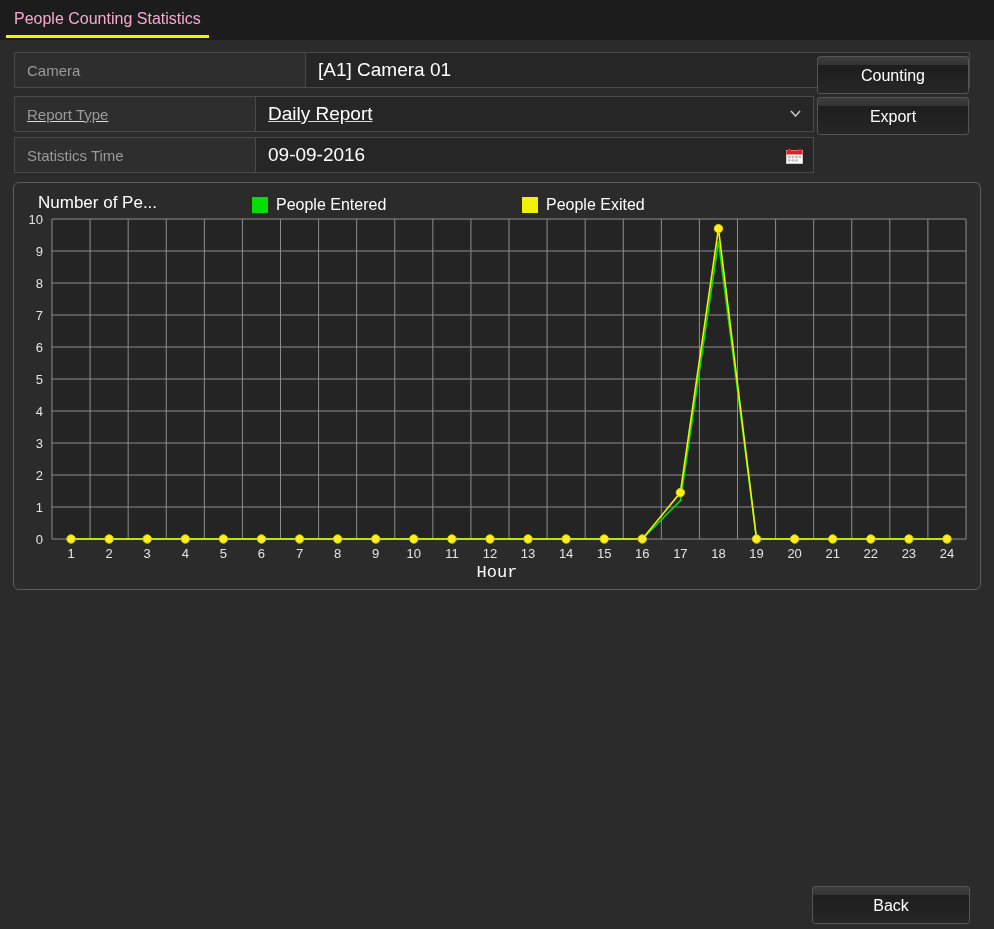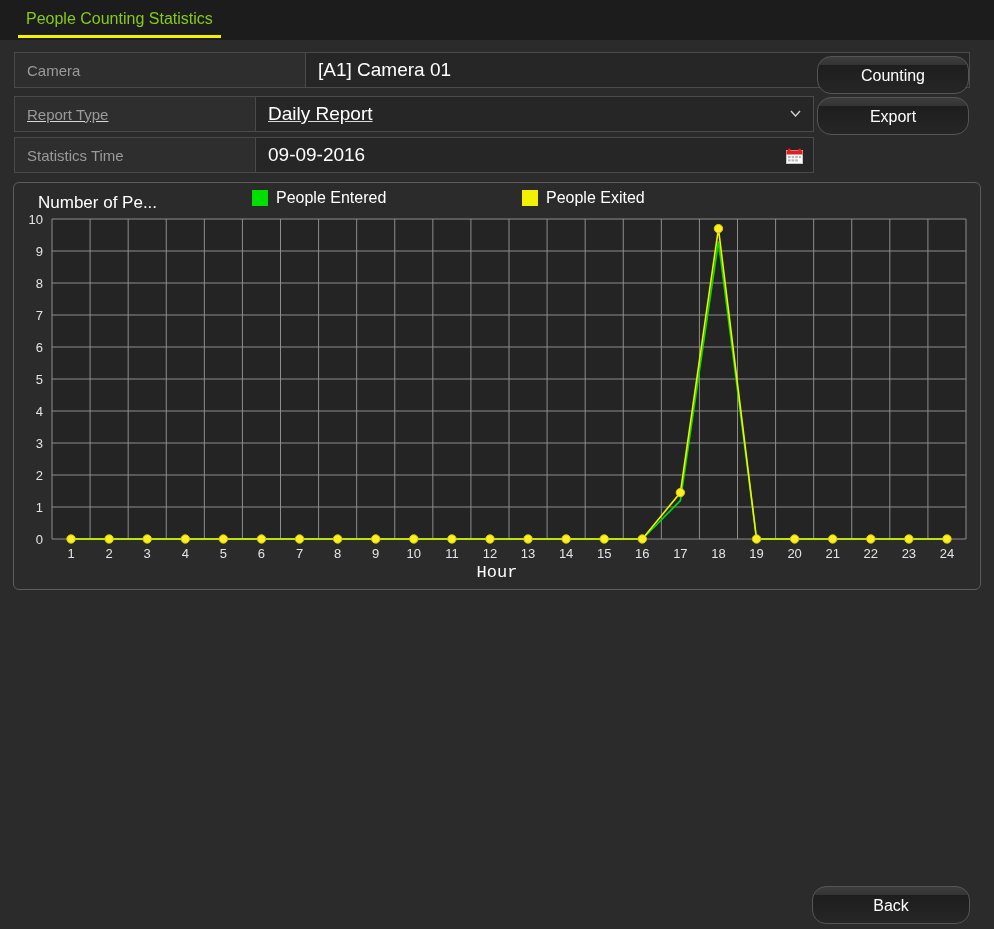--- a/index.html
+++ b/index.html
@@ -99,21 +99,21 @@
     right: 10px; top: 50%;
     margin-top: -8px;
     width: 17px; height: 16px;
   }
 
   
   .btn {
     position: absolute;
     box-sizing: border-box;
     border: 1px solid #555;
-    border-radius: 14px;
+    border-radius: 3px;
     background: linear-gradient(to bottom, #3d3d3d 0%, #343434 22%, #1e1e1e 23%, #262626 100%);
     color: #ffffff;
     font-size: 16px;
     text-align: center;
     line-height: 38px;
     cursor: default;
   }
   #btn-counting { left: 817px; top: 56px; width: 152px; height: 38px; }
   #btn-export   { left: 817px; top: 97px; width: 152px; height: 38px; }
   #btn-back     { left: 812px; top: 886px; width: 158px; height: 38px; }
@@ -130,21 +130,21 @@
   }
   #chart-title {
     position: absolute;
     left: 24px; top: 10px;
     font-size: 17px;
     color: #ffffff;
     white-space: nowrap;
   }
   .legend {
     position: absolute;
-    top: 6px;
+    top: 13px;
     display: flex;
     align-items: center;
     font-size: 16px;
     color: #ffffff;
     white-space: nowrap;
   }
   .legend .swatch {
     width: 16px; height: 16px;
     margin-right: 8px;
     display: inline-block;
@@ -166,21 +166,21 @@
     text-align: center;
     font-size: 17px;
     color: #ffffff;
     font-family: Liberation Mono, monospace;
   }
 </style>
 </head>
 <body>
 
 <div id="tabbar">
-  <div id="tab-people-counting" style="color: #84cc16; border-bottom-color: rgb(242, 242, 0); margin-left: 12px;">People Counting Statistics</div>
+  <div id="tab-people-counting" style="color: #f9a8d4; border-bottom-color: rgb(242, 242, 0);">People Counting Statistics</div>
 </div>
 
 <div id="formarea">
 
   <div class="row" id="row-camera">
     <div class="lbl">Camera</div>
     <div class="val">
       <span>[A1] Camera 01</span>
       <span class="chev">
         <svg viewBox="0 0 11 7" width="11" height="7">

